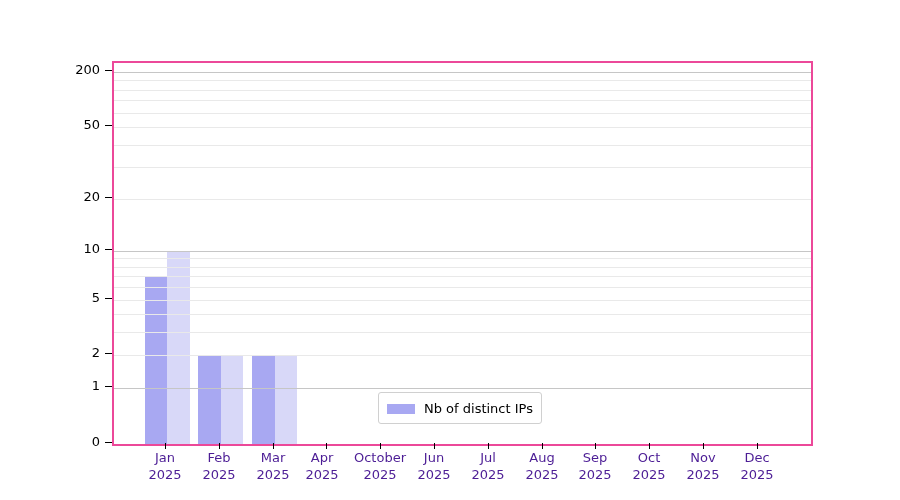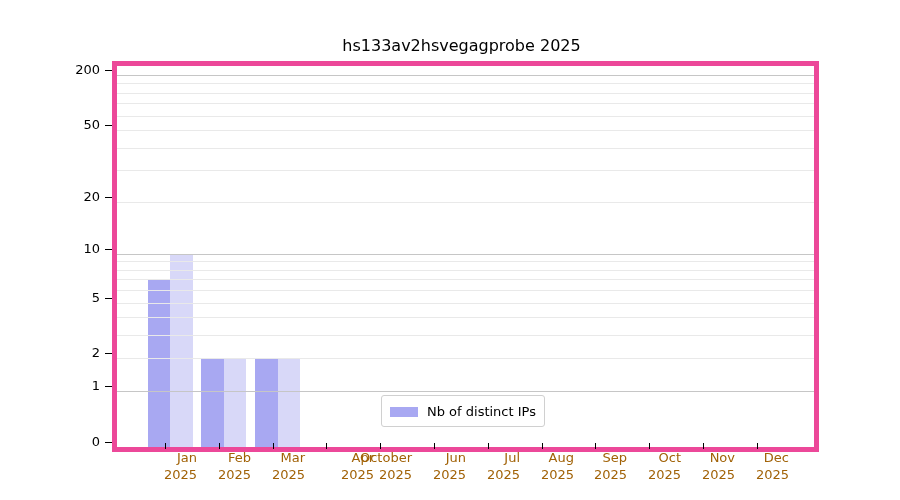--- a/index.html
+++ b/index.html
@@ -6,51 +6,50 @@
   .figure{
     position:relative;width:900px;height:500px;background:#ffffff;
     font-family:"DejaVu Sans", sans-serif;color:#000;overflow:hidden;
   }
   .chart-title{
     position:absolute;left:112px;top:36px;width:699px;height:20px;
     text-align:center;font-size:16px;color:#000;
   }
   .plot{
     position:absolute;left:112px;top:61px;width:697px;height:381px;
-    border:5px solid #ec4899;background:#fff;
+    border:2px solid #ec4899;background:#fff;
   }
   .layer{position:absolute;left:0;top:0;width:100%;height:100%;}
   .gridline{position:absolute;left:0;width:100%;height:1px;}
   .bar{position:absolute;}
   .ytick{position:absolute;width:7px;height:1px;background:#000;}
   .xtick{position:absolute;width:1px;height:6px;background:#000;}
   .ylabel{
     position:absolute;width:44px;text-align:right;font-size:13px;
     line-height:16px;color:#000;
   }
   .xlabel{
-    position:absolute;width:64px;text-align:right;font-size:13px;
-    line-height:17px;color:#a16207;white-space:pre-line;
+    position:absolute;width:64px;text-align:center;font-size:13px;
+    line-height:17px;color:#4c1d95;white-space:pre-line;
   }
   .legend{
     position:absolute;left:264px;top:329px;width:164px;
     background:#fff;border:1px solid #d0d0d0;border-radius:3px;
     padding:6px 8px 5px 8px;box-sizing:border-box;z-index:5;
   }
   .legend-row{display:flex;align-items:center;height:19px;}
   .swatch{
     display:inline-block;width:28px;height:10px;margin-right:9px;flex:0 0 auto;
   }
   .legend-label{font-size:13px;line-height:19px;white-space:nowrap;}
 </style>
 </head>
 <body>
 
 <div class="figure">
-  <div class="chart-title">hs133av2hsvegagprobe 2025</div>
 
   <div class="plot">
     <div class="layer" id="bars-layer">
         <div class="bar" style="left: 30.5px; top: 213.387px; width: 22.5px; height: 167.613px; background: rgb(168, 168, 242);"></div>
         <div class="bar" style="left: 84.3px; top: 292.447px; width: 22.5px; height: 88.5532px; background: rgb(168, 168, 242);"></div>
         <div class="bar" style="left: 138.1px; top: 292.447px; width: 22.5px; height: 88.5532px; background: rgb(168, 168, 242);"></div>
         <div class="bar" style="left: 53px; top: 187.719px; width: 22.5px; height: 193.281px; background: rgb(216, 216, 248);"></div>
         <div class="bar" style="left: 106.8px; top: 292.447px; width: 22.5px; height: 88.5532px; background: rgb(216, 216, 248);"></div>
         <div class="bar" style="left: 160.6px; top: 292.447px; width: 22.5px; height: 88.5532px; background: rgb(216, 216, 248);"></div>
       </div>
@@ -106,21 +105,21 @@
       <div class="xtick" style="left: 165px; top: 443px;"></div>
       <div class="xlabel" style="left: 133px; top: 449px;">Jan
 2025</div>
       <div class="xtick" style="left: 219px; top: 443px;"></div>
       <div class="xlabel" style="left: 187px; top: 449px;">Feb
 2025</div>
       <div class="xtick" style="left: 273px; top: 443px;"></div>
       <div class="xlabel" style="left: 241px; top: 449px;">Mar
 2025</div>
       <div class="xtick" style="left: 326px; top: 443px;"></div>
-      <div class="xlabel" style="left: 310px; top: 449px;">Apr
+      <div class="xlabel" style="left: 290px; top: 449px;">Apr
 2025</div>
       <div class="xtick" style="left: 380px; top: 443px;"></div>
       <div class="xlabel" style="left: 348px; top: 449px;">October
 2025</div>
       <div class="xtick" style="left: 434px; top: 443px;"></div>
       <div class="xlabel" style="left: 402px; top: 449px;">Jun
 2025</div>
       <div class="xtick" style="left: 488px; top: 443px;"></div>
       <div class="xlabel" style="left: 456px; top: 449px;">Jul
 2025</div>

